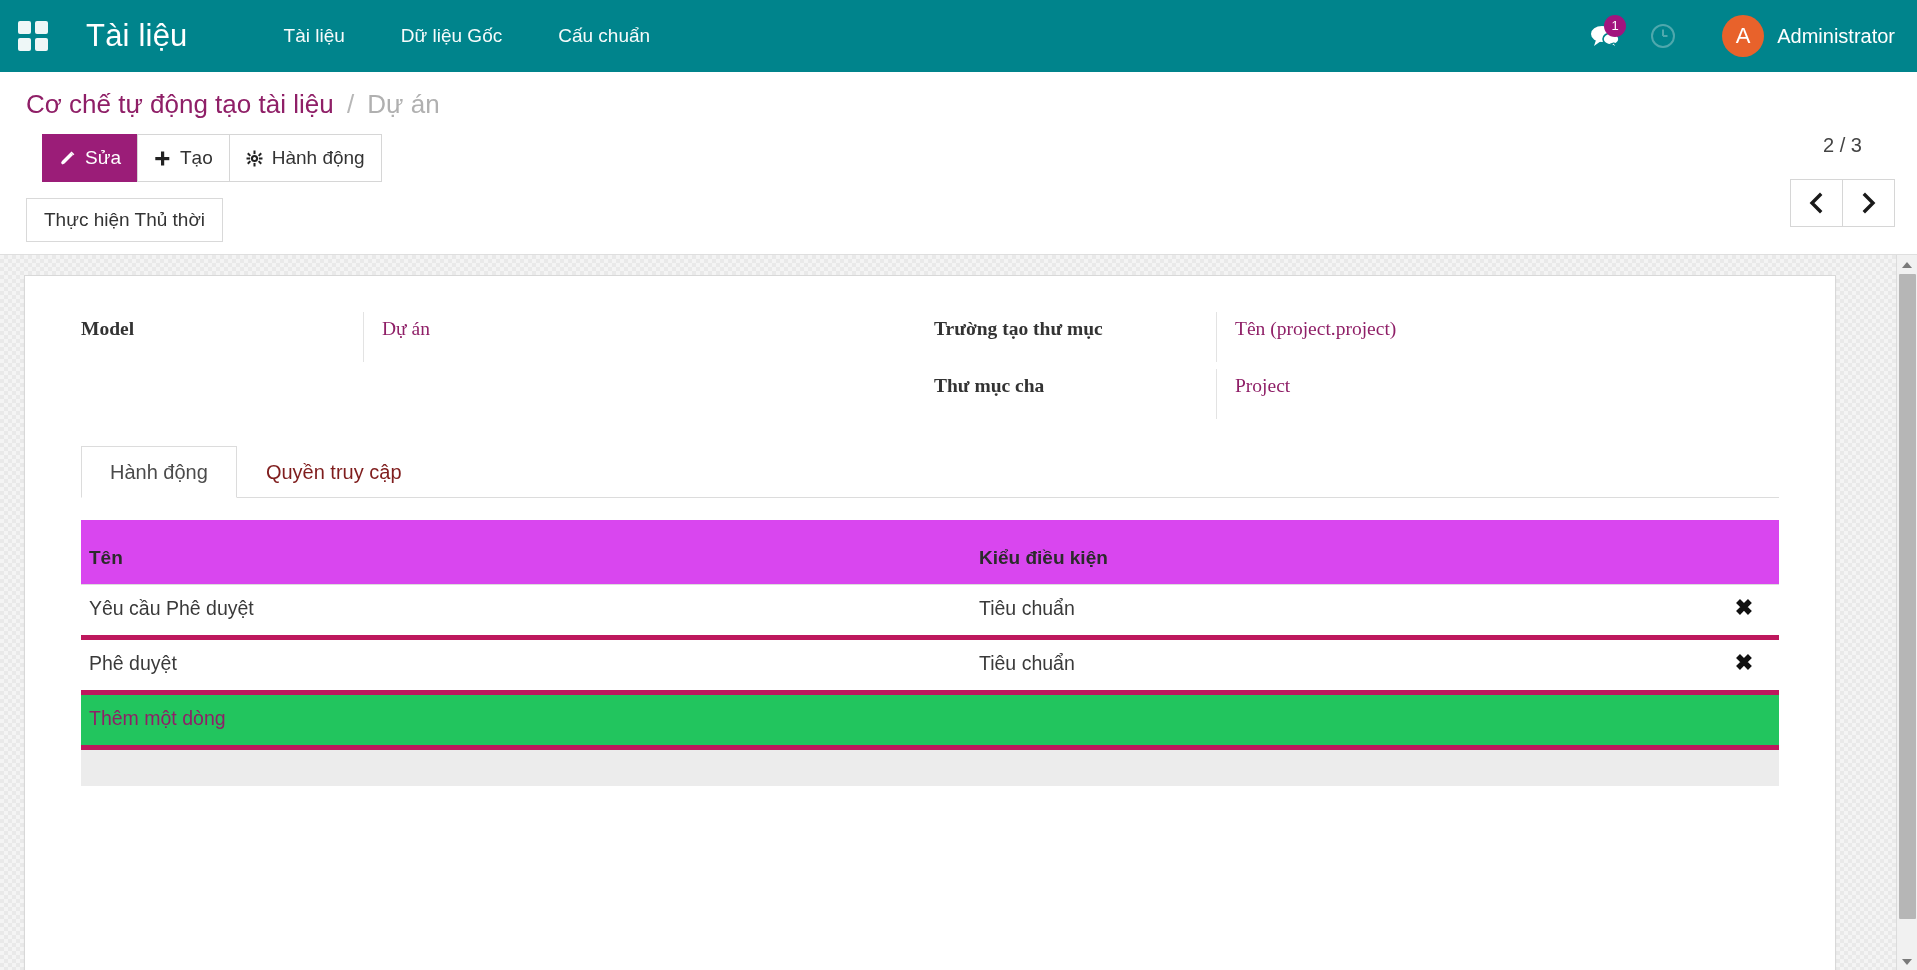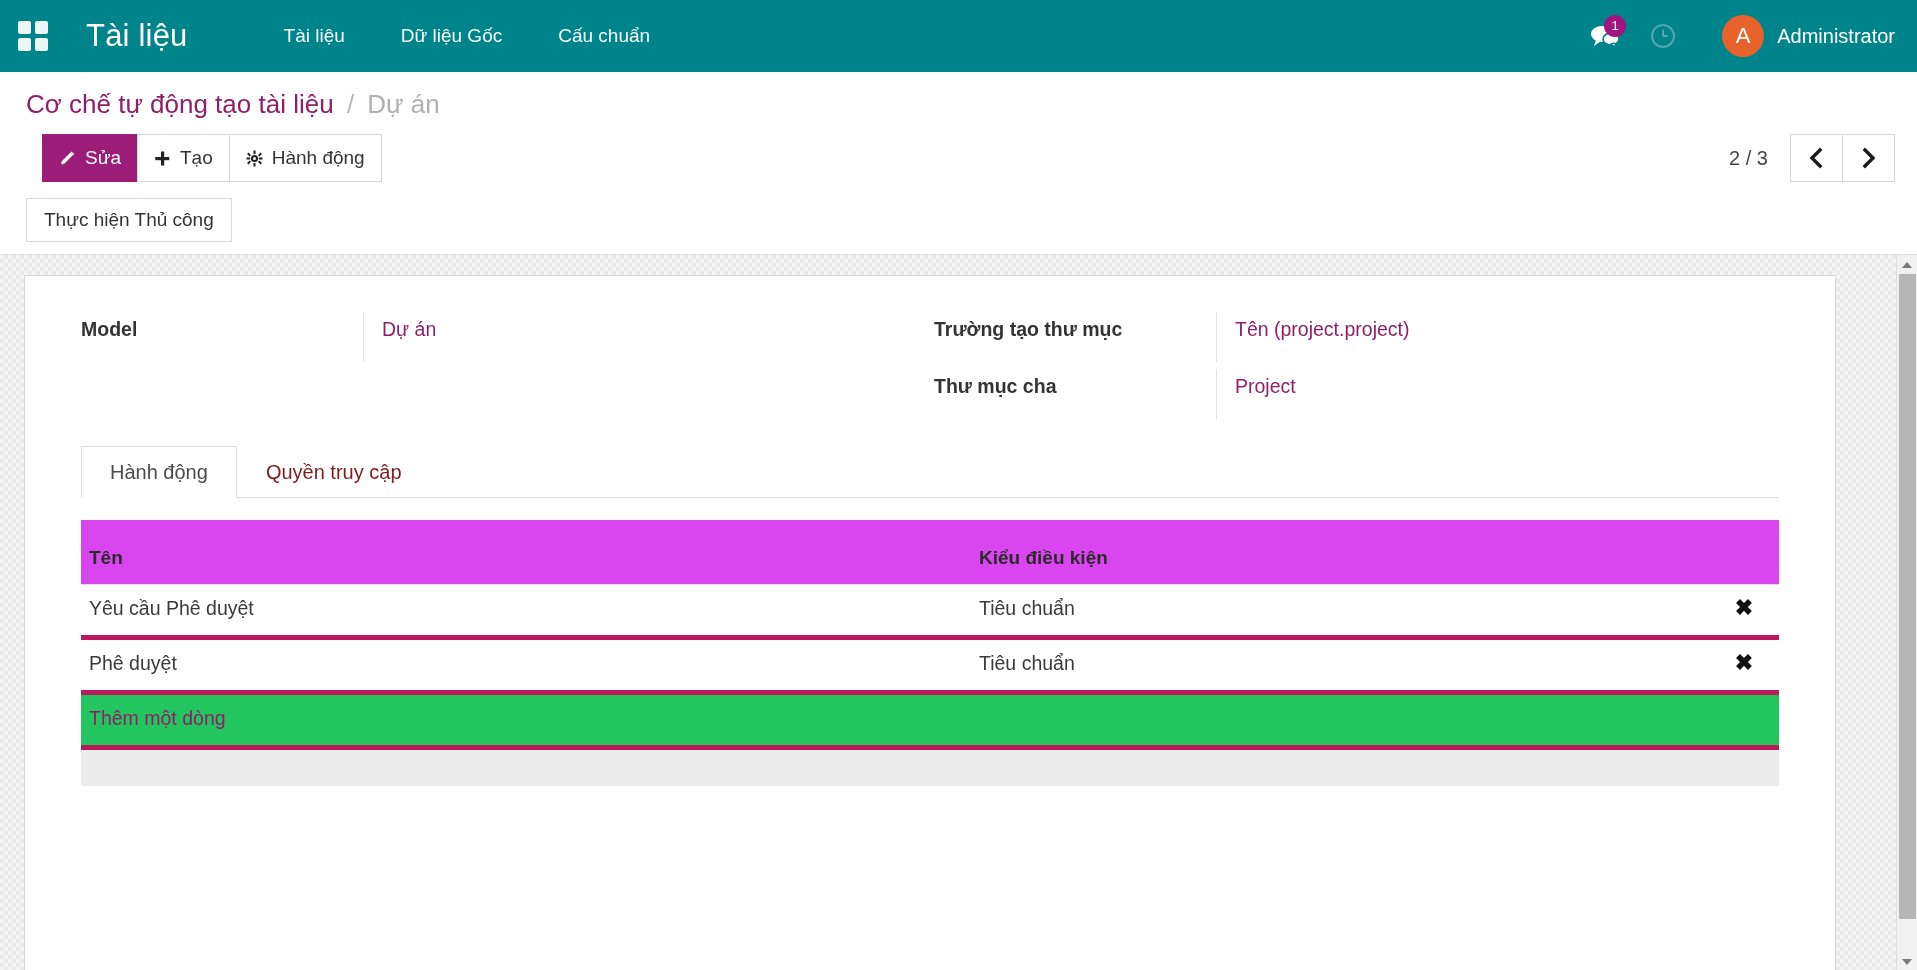--- a/index.html
+++ b/index.html
@@ -144,20 +144,21 @@
   }
   .btn + .btn { margin-left: -1px; }
   .btn-action { margin-left: 300px; }
   .pager {
     position: absolute;
     right: 0;
     top: 10px;
     display: flex;
     align-items: center;
     gap: 22px;
+    flex-direction: column;
   }
   .pager-count { font-size: 20px; color: #444; white-space: nowrap; }
   .pager-btns { display: flex; }
   .pager-btn {
     width: 53px; height: 48px;
     border: 1px solid #d6d6d6;
     background: #fff;
     display: flex; align-items: center; justify-content: center;
     cursor: pointer;
   }
@@ -195,20 +196,21 @@
     width: 1812px;
     height: 100%;
     padding: 36px 56px 10px 56px;
     box-shadow: 0 1px 2px rgba(0,0,0,.04);
   }
 
   .form-groups {
     display: flex;
     gap: 8px;
     margin-bottom: 18px;
+    font-family: Liberation Serif, serif;
   }
   .fgroup { width: 50%; display: flex; flex-direction: column; }
   .frow {
     display: flex;
     align-items: flex-start;
     min-height: 57px;
   }
   .flabel {
     width: 282px;
     font-size: 19.5px;
@@ -434,21 +436,21 @@
         <div class="pager-btn">
           <svg width="17" height="22" viewBox="0 0 17 22">
             <polyline points="5,3 13,11 5,19" fill="none" stroke="#1a1a1a" stroke-width="3.4" stroke-linecap="square" stroke-linejoin="miter"></polyline>
           </svg>
         </div>
       </div>
     </div>
   </div>
 
   <div class="statusbar-row">
-    <button class="stat-btn">Thực hiện Thủ công</button>
+    <button class="stat-btn">Thực hiện Thủ thời</button>
   </div>
 </div>
 
 <div class="content">
   <div class="sheet">
 
     <div class="form-groups">
       <div class="fgroup">
         <div class="frow">
           <div class="flabel">Model</div>

